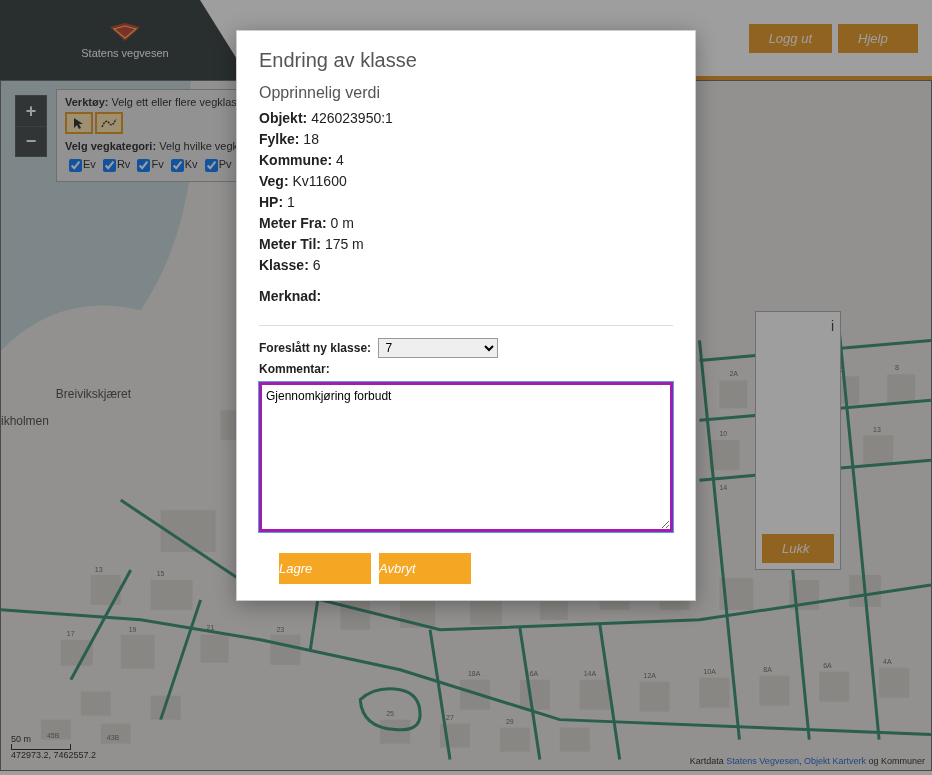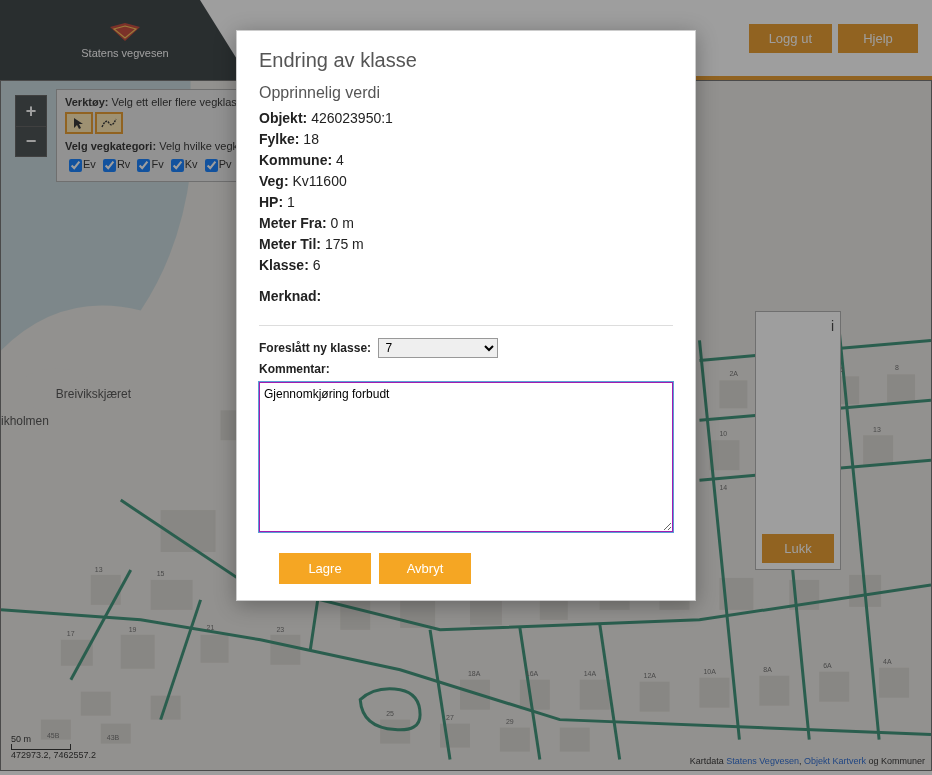--- a/index.html
+++ b/index.html
@@ -53,21 +53,22 @@
     display: flex; gap: 6px;
   }
   .btn-orange {
     background: var(--orange);
     color: #fff;
     border: none;
     padding: 7px 20px;
     font-size: 13px;
     cursor: pointer;
     min-width: 80px;
-    text-align: center;
+    text-align: left;
+    font-style: italic;
   }
   
   .map-wrap {
     position: relative;
     height: calc(775px - 84px);
     background: var(--map-bg);
     overflow: hidden;
     border: 1px solid #666;
   }
   .map-canvas { position:absolute; inset:0; }
@@ -151,21 +152,21 @@
   hr { border:none; border-top:1px solid #ddd; margin:18px 0 12px; }
   .field-row { margin-bottom:4px; font-size:12px; }
   .field-row label { font-weight:bold; margin-right:4px; }
   select {
     border:1px solid #999; font-size:12px;
     padding:1px 2px; min-width:120px;
   }
   textarea {
     width:100%;
     height:150px;
-    border:1px solid #a21caf;
+    border:3px solid #a21caf;
     outline:1px solid #5b9ed6;
     padding:4px;
     font-family:Arial, sans-serif;
     font-size:12px;
     resize:vertical;
     margin-top:2px;
   }
   .modal-buttons { margin-top:18px; display:flex; gap:8px;margin-left:20px; }
   .modal-buttons .btn-orange { background: var(--orange-light); padding:8px 0; min-width:92px; }
 </style>

